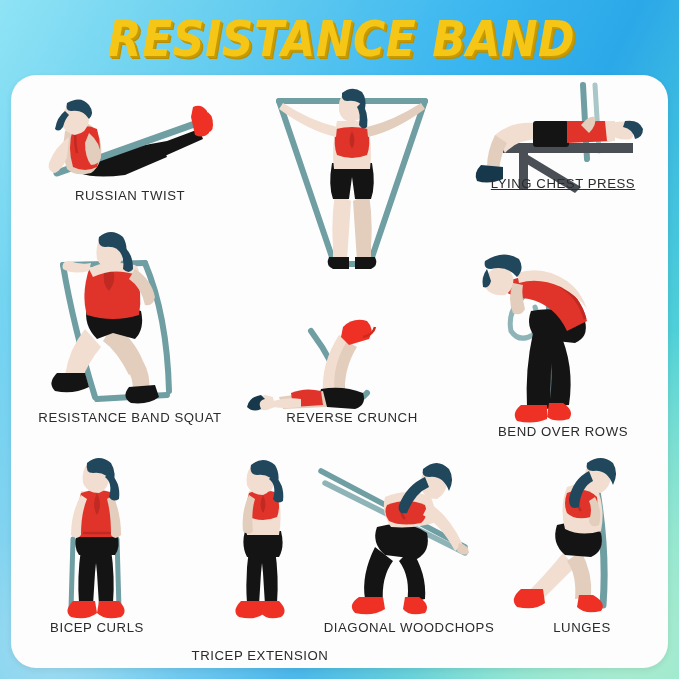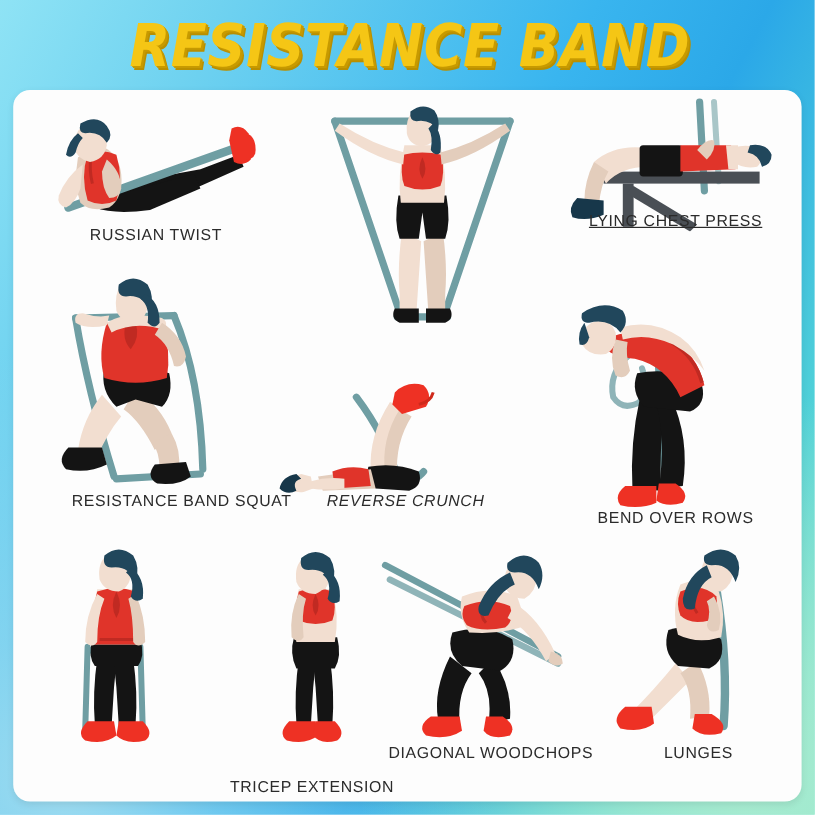--- a/index.html
+++ b/index.html
@@ -52,21 +52,21 @@
   }
 
   
   #card {
     position: absolute;
     left: 11px;
     top: 75px;
     width: 657px;
     height: 593px;
     background: #fdfdfd;
-    border-radius: 14px;
+    border-radius: 25px;
     box-shadow: 0 2px 6px rgba(0,0,0,0.08);
     overflow: hidden;
   }
 
   .tile {
     position: absolute;
     box-sizing: border-box;
   }
   .art {
     position: absolute;
@@ -84,21 +84,21 @@
     white-space: nowrap;
     line-height: 1;
   }
 
   
   #tile-russian-twist   { left: 6px;   top: 6px;   width: 226px; height: 138px; }
   #tile-lateral-raise   { left: 228px; top: 6px;   width: 226px; height: 230px; }
   #tile-lying-chest     { left: 452px; top: 6px;   width: 200px; height: 138px; }
 
   #tile-squat           { left: 6px;   top: 150px; width: 226px; height: 218px; }
-  #tile-reverse-crunch  { left: 218px; top: 240px; width: 218px; height: 128px; font-style: italic; }
+  #tile-reverse-crunch  { left: 232px; top: 240px; width: 218px; height: 128px; }
   #tile-bend-over-rows  { left: 452px; top: 164px; width: 200px; height: 220px; }
 
   #tile-bicep-curls     { left: 6px;   top: 378px; width: 160px; height: 200px; }
   #tile-tricep-ext      { left: 168px; top: 378px; width: 162px; height: 200px; }
   #tile-woodchops       { left: 304px; top: 378px; width: 188px; height: 200px; }
   #tile-lunges          { left: 486px; top: 378px; width: 170px; height: 200px; }
 </style>
 </head>
 <body>
 
@@ -227,21 +227,21 @@
         <path d="M72 46 Q56 50 46 44 Q44 36 52 36 Q64 40 74 38 Z" fill="#f2ded0"></path>
 
         <path d="M84 12 Q78 20 80 34 Q84 44 96 44 Q106 40 106 28 Q104 14 94 10 Z" fill="#f2ded0"></path>
 
         <path d="M82 12 Q94 2 106 12 Q112 22 108 34 Q102 20 88 22 Q80 22 82 12 Z" fill="#21475c"></path>
         <path d="M104 20 Q116 26 116 44 Q112 50 106 44 Q108 30 100 24 Z" fill="#21475c"></path>
 
         <path d="M40 148 Q30 158 38 166 Q56 170 72 162 L68 148 Z" fill="#141414"></path>
         <path d="M112 162 Q104 172 114 178 Q132 180 142 172 L138 160 Z" fill="#141414"></path>
       </svg>
-      <div class="caption" style="top:186px;text-align:right;">RESISTANCE BAND SQUAT</div>
+      <div class="caption" style="top:186px;">RESISTANCE BAND SQUAT</div>
     </div>
 
     <div class="tile" id="tile-reverse-crunch">
       <svg class="art" width="218" height="100" viewBox="0 0 218 100">
 
         <path d="M68 16 Q92 48 102 82" stroke="#6f9ea3" stroke-width="6" fill="none" stroke-linecap="round"></path>
         <path d="M104 86 Q118 86 124 78" stroke="#6f9ea3" stroke-width="6" fill="none" stroke-linecap="round"></path>
 
         <path d="M80 78 Q78 48 96 20 L110 26 Q94 50 94 78 Z" fill="#f2ded0"></path>
 
@@ -316,20 +316,21 @@
         <path d="M96 42 Q104 60 104 82 Q98 88 94 82 Q94 60 90 46 Z" fill="#e3cdbc"></path>
 
         <path d="M72 10 Q64 16 66 30 Q70 40 82 40 Q92 36 92 24 Q90 10 80 8 Z" fill="#f2ded0"></path>
 
         <path d="M70 10 Q82 0 94 10 Q100 20 96 32 Q90 18 76 20 Q68 20 70 10 Z" fill="#21475c"></path>
         <path d="M92 20 Q104 28 102 46 Q96 50 92 44 Q96 30 88 24 Z" fill="#21475c"></path>
 
         <path d="M56 148 Q46 158 54 164 Q70 168 80 160 L78 148 Z" fill="#ee3124"></path>
         <path d="M102 148 Q112 158 104 164 Q88 168 80 160 L82 148 Z" fill="#ee3124"></path>
       </svg>
+      <div class="caption" style="top:168px;">BICEP CURLS</div>
     </div>
 
     <div class="tile" id="tile-tricep-ext">
       <svg class="art" width="162" height="172" viewBox="0 0 162 172">
 
         <path d="M88 22 Q92 80 90 154" stroke="#6f9ea3" stroke-width="6" fill="none" stroke-linecap="round"></path>
 
         <path d="M70 96 Q66 124 68 150 L80 152 L82 120 L84 100 Z" fill="#141414"></path>
         <path d="M96 96 Q100 124 98 150 L86 152 L84 120 L82 100 Z" fill="#141414"></path>
 

